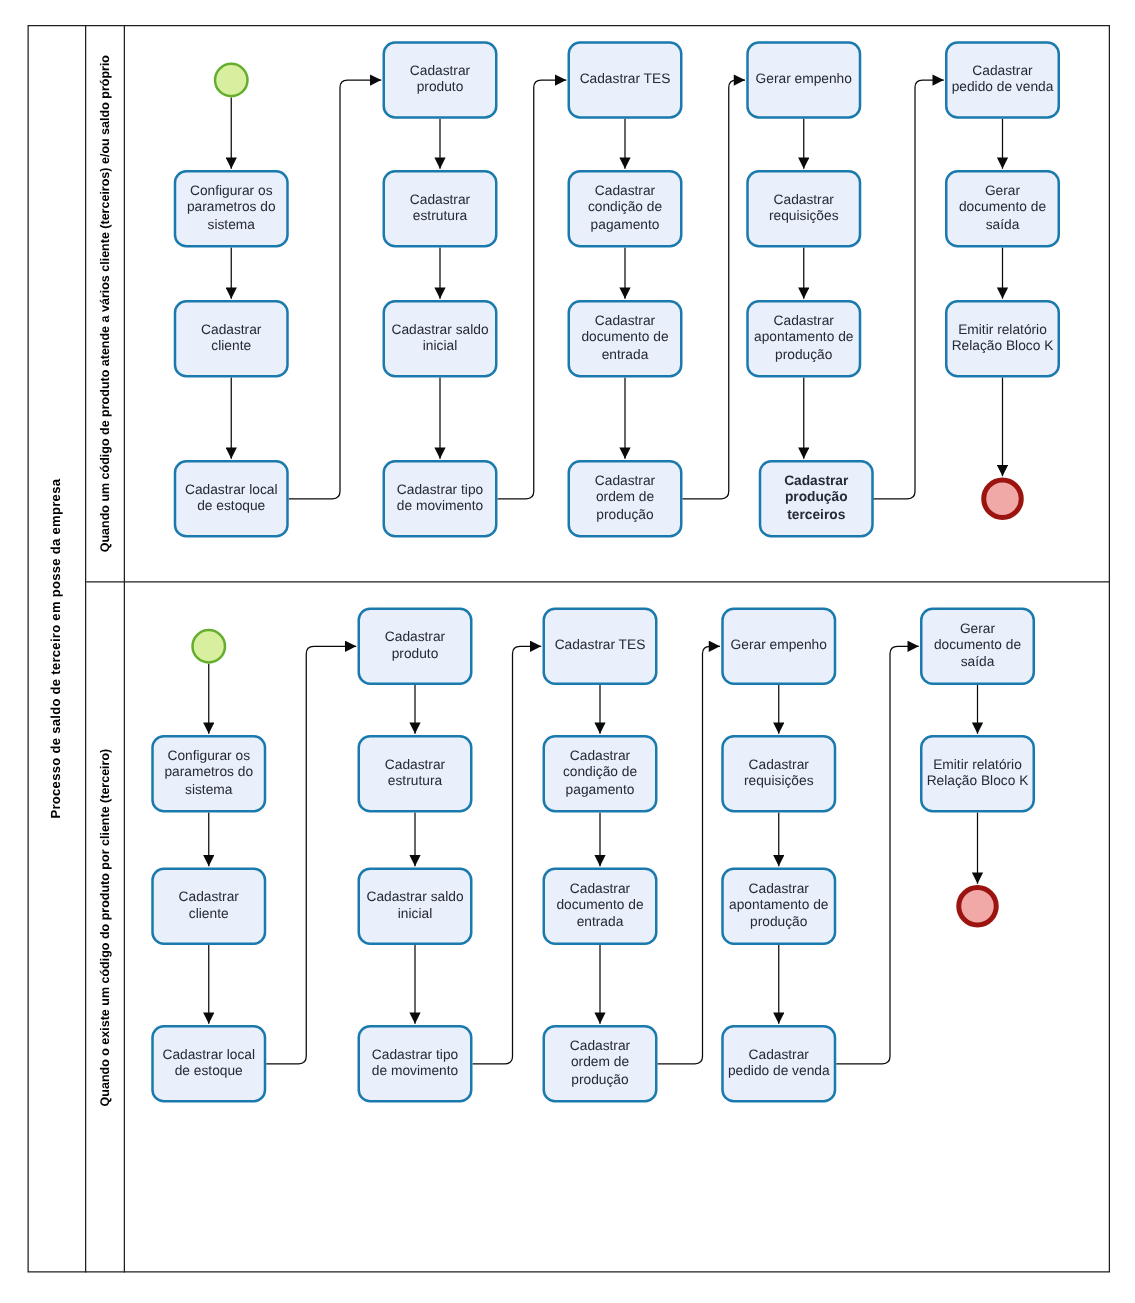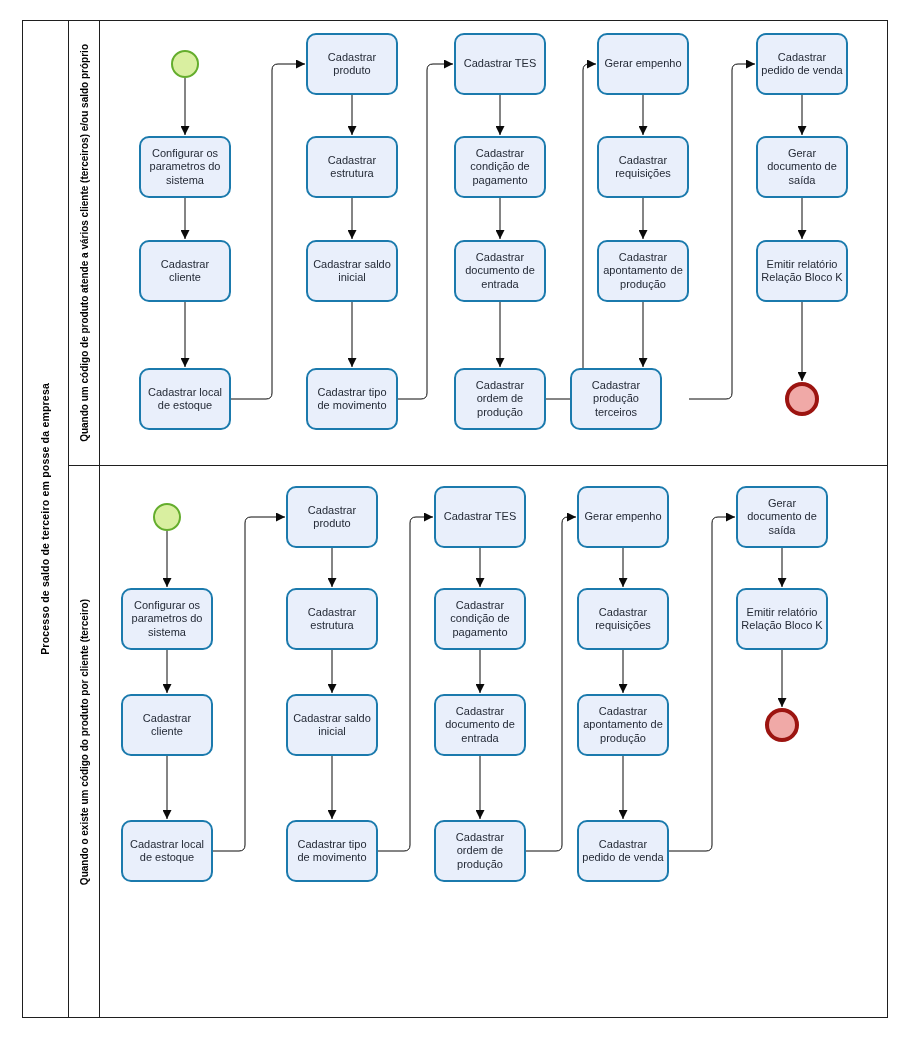--- a/index.html
+++ b/index.html
@@ -155,21 +155,21 @@
       </div>
       <div class="task" style="left: 597px; top: 33px;">
         <span>Gerar empenho</span>
       </div>
       <div class="task" style="left: 597px; top: 136px;">
         <span>Cadastrar requisições</span>
       </div>
       <div class="task" style="left: 597px; top: 240px;">
         <span>Cadastrar apontamento de produção</span>
       </div>
-      <div class="task" style="left: 570px; top: 368px;">
+      <div class="task" style="left: 607px; top: 368px; font-weight: bold;">
         <span>Cadastrar produção terceiros</span>
       </div>
       <div class="task" style="left: 756px; top: 33px;">
         <span>Cadastrar pedido de venda</span>
       </div>
       <div class="task" style="left: 756px; top: 136px;">
         <span>Gerar documento de saída</span>
       </div>
       <div class="task" style="left: 756px; top: 240px;">
         <span>Emitir relatório Relação Bloco K</span>

